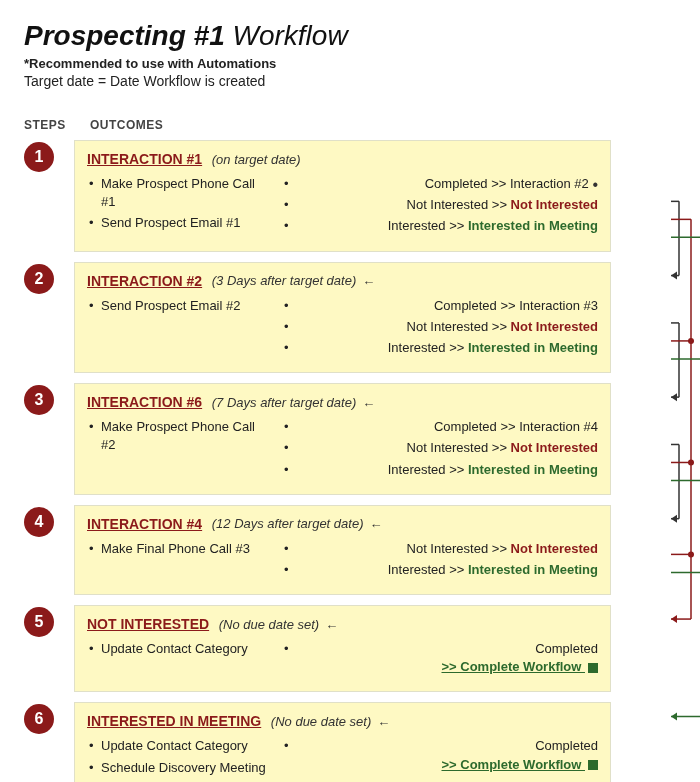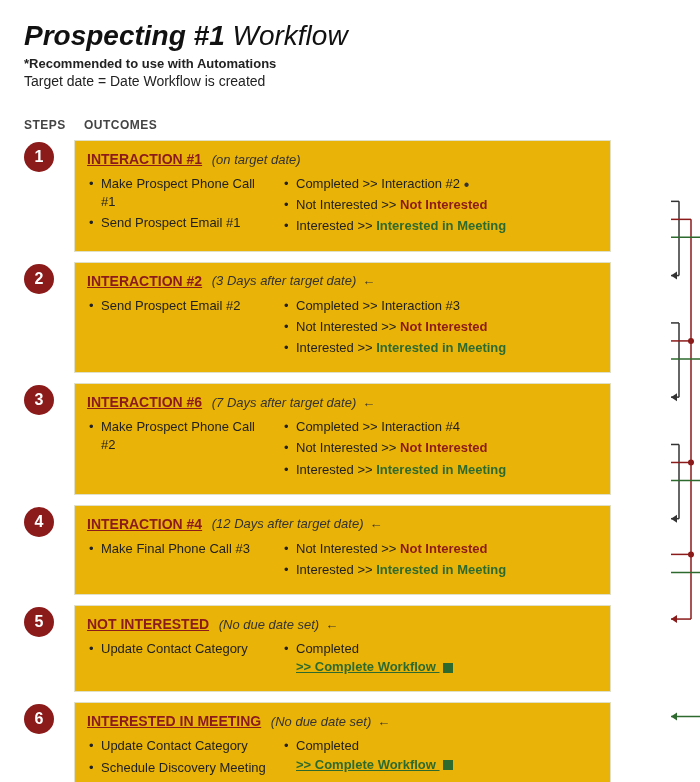--- a/index.html
+++ b/index.html
@@ -26,21 +26,21 @@
       font-weight: 700;
       font-size: 13px;
       margin-bottom: 2px;
     }
     .subtitle-regular {
       font-size: 14px;
       margin-bottom: 6px;
     }
     .col-headers {
       display: flex;
-      gap: 10px;
+      gap: 16px;
       font-weight: 700;
       font-size: 12px;
       color: #444;
       text-transform: uppercase;
       letter-spacing: 0.04em;
       margin-bottom: 8px;
       padding-left: 0;
       margin-top: 29px;
     }
     .col-steps { width: 50px; }
@@ -71,21 +71,21 @@
       font-size: 16px;
       font-weight: 700;
       display: flex;
       align-items: center;
       justify-content: center;
       flex-shrink: 0;
     }
 
     .step-content {
       flex: 1;
-      background: #eab308;
+      background: #fef9c3;
       border: 1px solid #e0e0c8;
       padding: 10px 12px 12px 12px;
       position: relative;
     }
 
     .step-heading {
       font-weight: 700;
       font-size: 14px;
       text-decoration: underline;
       color: #8B1A1A;
@@ -105,20 +105,21 @@
       gap: 10px;
     }
 
     .tasks-col {
       width: 185px;
       flex-shrink: 0;
     }
 
     .outcomes-col {
       flex: 1;
+      text-align: right;
     }
 
     .task-list, .outcome-list {
       list-style: none;
       padding: 0;
       margin: 0;
     }
 
     .task-list li, .outcome-list li {
       padding-left: 14px;

